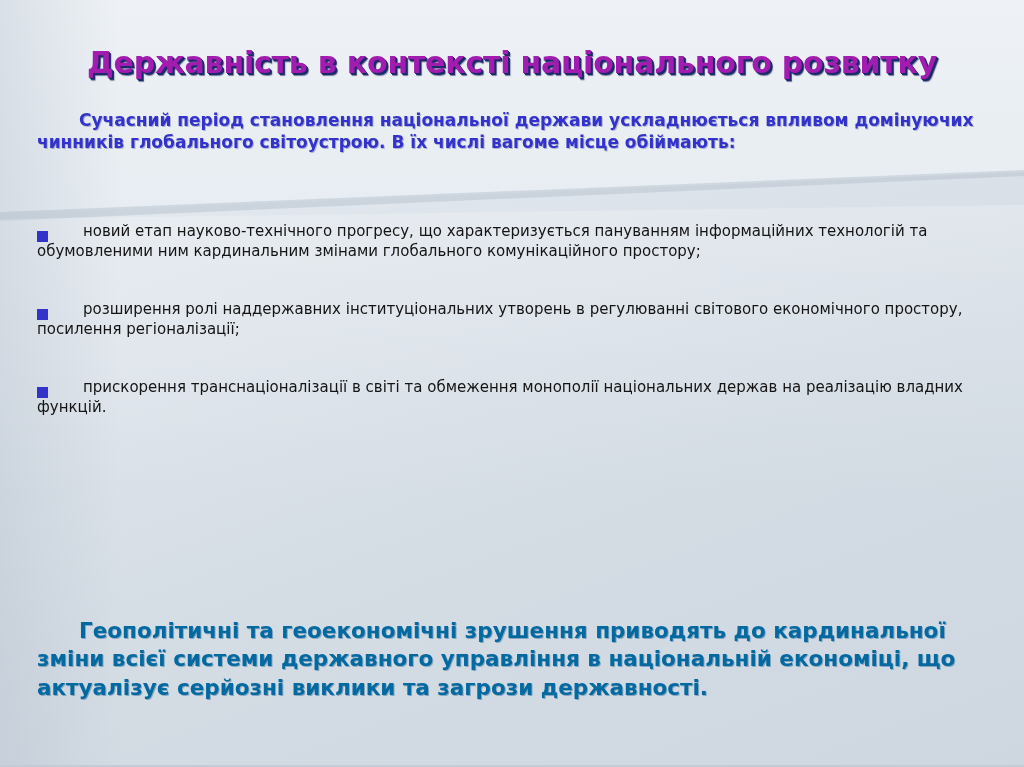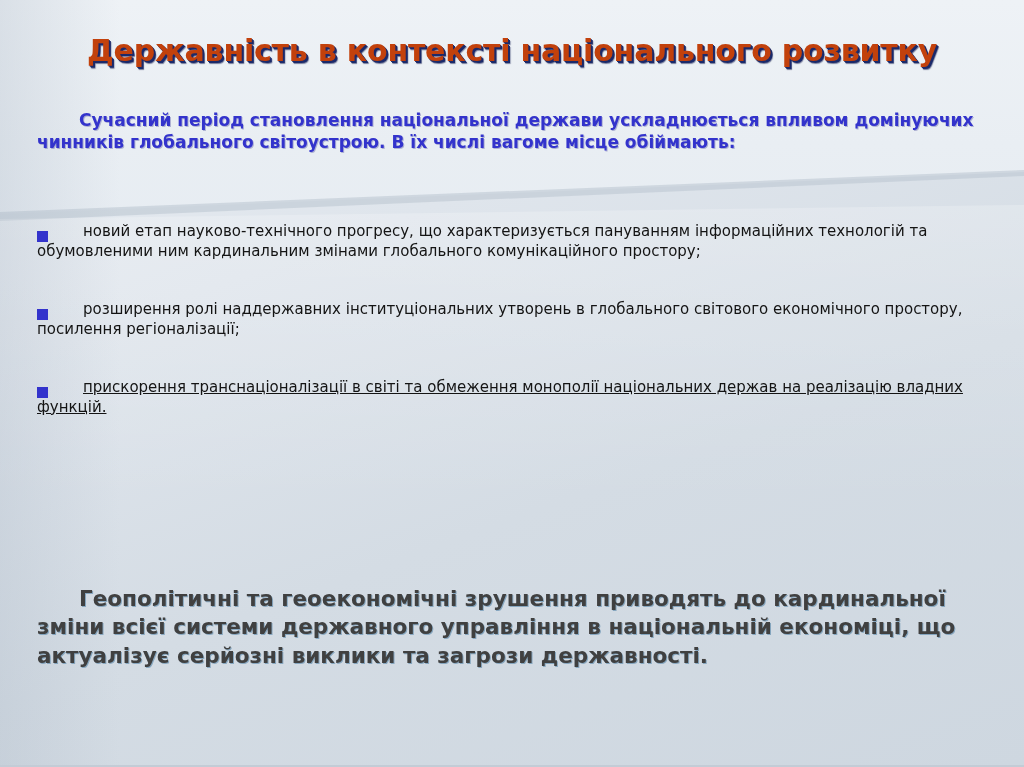--- a/index.html
+++ b/index.html
@@ -76,27 +76,27 @@
   .content {
     position: relative;
     z-index: 3;
     width: 1024px;
     height: 767px;
   }
 
   .slide-title {
     position: absolute;
     left: 24px;
-    top: 14px;
+    top: 26px;
     width: 976px;
     text-align: center;
     font-size: 30px;
     font-weight: bold;
     line-height: 1.1;
-    color: #c2410c;
+    color: #a21caf;
     letter-spacing: -0.2px;
     text-shadow:
       1px 1px 0 #1b2a6b,
       2px 2px 0 #1b2a6b,
       2.5px 2.5px 1px rgba(20,30,80,0.55);
     white-space: nowrap;
   }
 
   .intro-para {
     position: absolute;
@@ -123,46 +123,45 @@
     margin: 0 0 24px 0;
     padding: 0 50px 0 37px;
     font-size: 15px;
     line-height: 1.33;
     color: #141414;
     text-indent: 46px;
   }
 
   .bullet-block:last-child {
     margin-bottom: 16px;
-    text-decoration: underline;
   }
 
   .bullet-marker {
     position: absolute;
     left: 37px;
     top: 9px;
     width: 11px;
     height: 11px;
     background: #3333cc;
     text-indent: 0;
   }
 
   .bullet-gap-lg {
     margin-bottom: 38px;
   }
 
   .closing-para {
     position: absolute;
     left: 37px;
-    top: 563px;
+    top: 595px;
     width: 960px;
     font-size: 21.5px;
     font-weight: bold;
     line-height: 1.33;
-    color: #404040;
+    color: #0369a1;
     text-indent: 42px;
     text-shadow: 1px 1px 0 rgba(22,90,140,0.40);
   }
 </style>
 </head>
 <body>
 
 <div class="slide">
 
   <div class="bg-base"></div>
@@ -179,21 +178,21 @@
 
     <div class="bullets">
 
       <div class="bullet-block bullet-gap-lg">
         <span class="bullet-marker"></span>
         <span>новий етап науково-технічного прогресу, що характеризується пануванням інформаційних технологій та обумовленими ним кардинальним змінами глобального комунікаційного простору;</span>
       </div>
 
       <div class="bullet-block bullet-gap-lg">
         <span class="bullet-marker"></span>
-        <span>розширення ролі наддержавних інституціональних утворень в глобального світового економічного простору, посилення регіоналізації;</span>
+        <span>розширення ролі наддержавних інституціональних утворень в регулюванні світового економічного простору, посилення регіоналізації;</span>
       </div>
 
       <div class="bullet-block">
         <span class="bullet-marker"></span>
         <span>прискорення транснаціоналізації в світі та обмеження монополії національних держав на реалізацію владних функцій.</span>
       </div>
 
     </div>
 
     <p class="closing-para">Геополітичні та геоекономічні зрушення приводять до кардинальної зміни всієї системи державного управління в національній економіці, що актуалізує серйозні виклики та загрози державності.</p>

